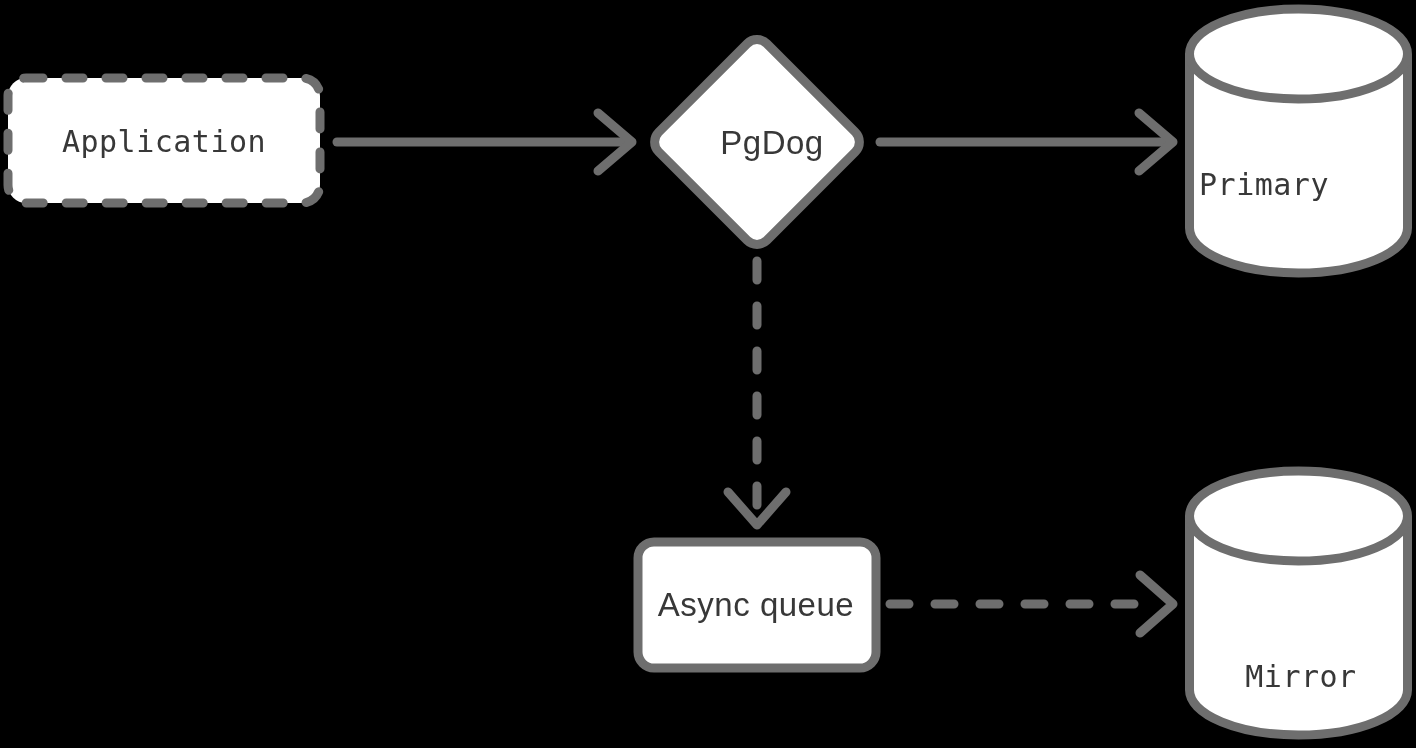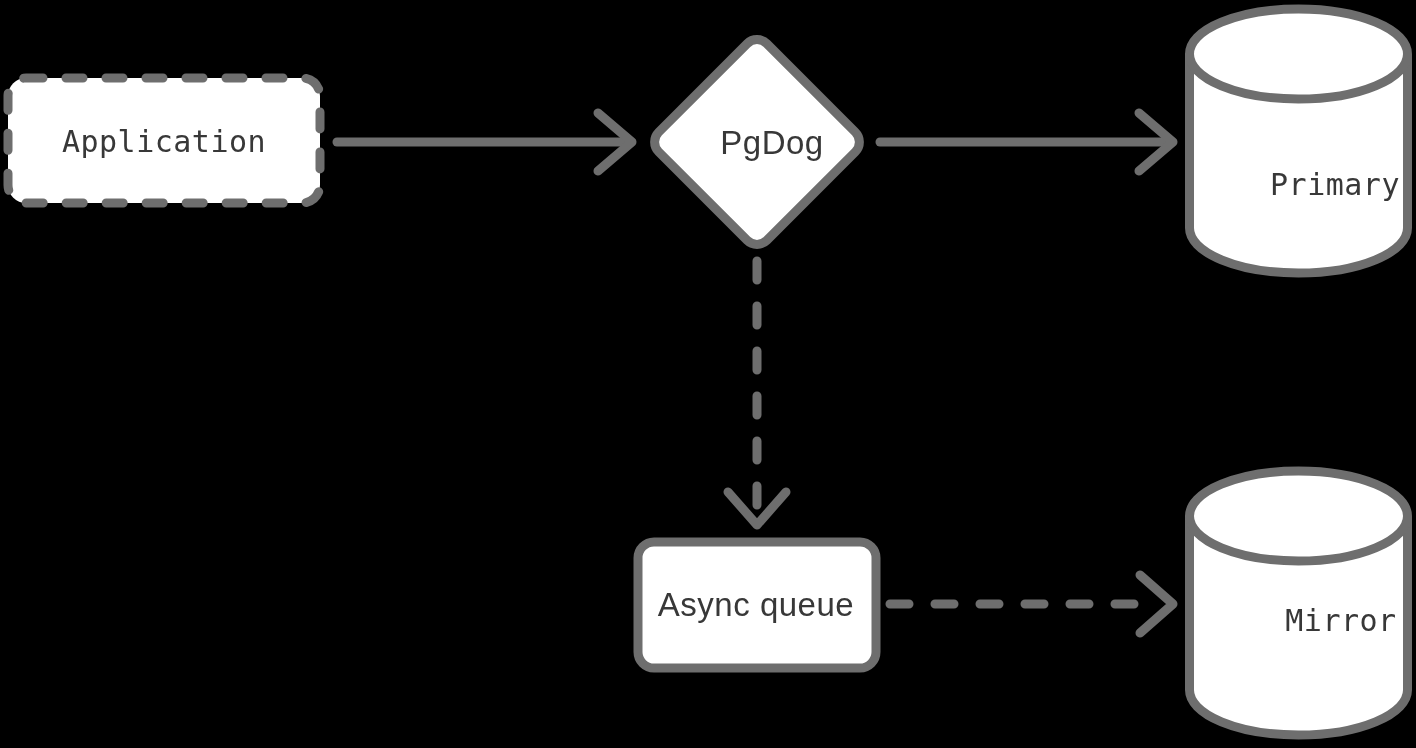--- a/index.html
+++ b/index.html
@@ -113,19 +113,19 @@
       <path class="node" d="M 1189.5 516 L 1189.5 690 A 109 45 0 0 0 1407.5 690 L 1407.5 516 A 109 45 0 0 0 1189.5 516 Z"></path>
       <path class="cyl-lip" d="M 1189.5 516 A 109 45 0 0 0 1407.5 516"></path>
     </g>
 
   </svg>
 
   <div class="label mono" style="left:164px; top:141px;">Application</div>
 
   <div class="label sans" style="left:772px; top:143px;">PgDog</div>
 
-  <div class="label mono" style="left:1335px; top:184px;">Primary</div>
+  <div class="label mono" style="left:1264px; top:184px;">Primary</div>
 
   <div class="label sans" style="left:756px; top:605px;text-align:right;">Async queue</div>
 
-  <div class="label mono" style="left:1301px; top:620px;margin-left:40px;">Mirror</div>
+  <div class="label mono" style="left:1301px; top:676px;">Mirror</div>
 
 </div>
 
 </body></html>

